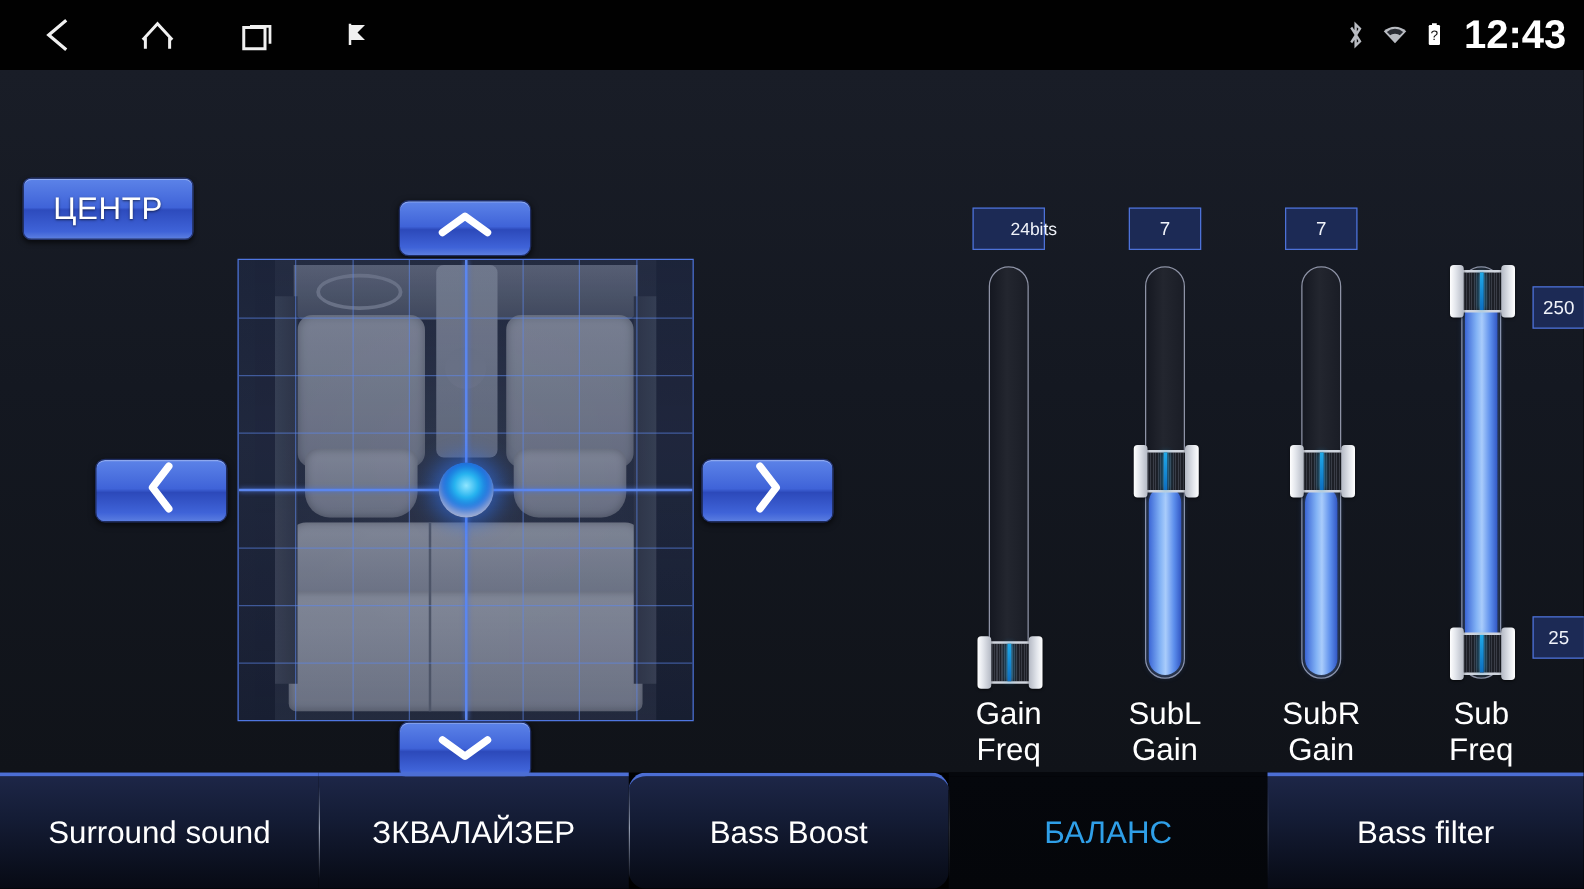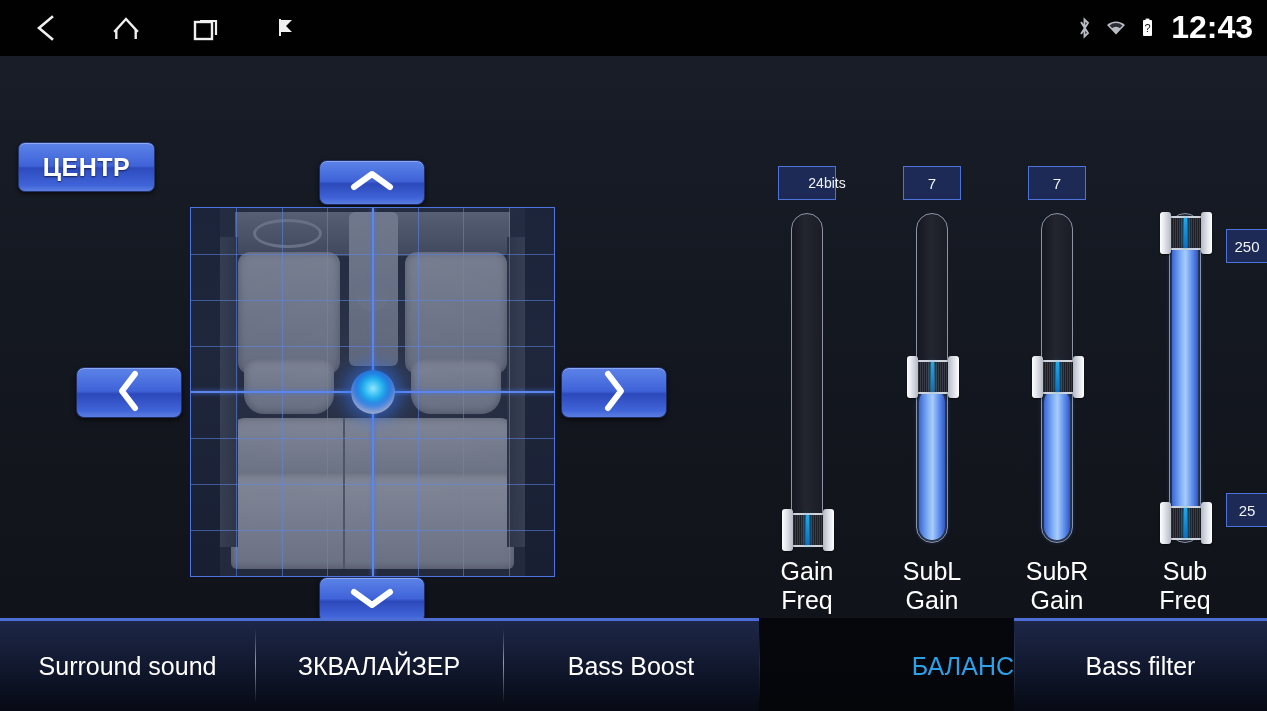--- a/index.html
+++ b/index.html
@@ -44,21 +44,20 @@
     border-radius:7px;
     background:linear-gradient(180deg,#5c83e8 0%,#3f63d8 48%,#2d4bbd 52%,#3f63d8 88%,#5c7fe0 100%);
     box-shadow:0 2px 4px rgba(0,0,0,.6), inset 0 1px 0 rgba(255,255,255,.32);
     border:1px solid #24346f;
     display:flex; align-items:center; justify-content:center;
     cursor:pointer;
   }
   #center-btn span{
     color:#ffffff; font-size:25px; letter-spacing:.5px;
     text-shadow:0 1px 2px rgba(0,0,0,.6);
-    font-weight:bold;
   }
 
   
   #pad-wrap{ position:absolute; left:190px; top:151px; width:365px; height:370px; }
   #pad{
     position:absolute; inset:0;
     border:1px solid #4f76e0;
     background:
       radial-gradient(ellipse 60% 55% at 50% 44%, rgba(200,210,230,.17), rgba(0,0,0,0) 70%),
       linear-gradient(180deg,#1d2433 0%,#232a3b 40%,#1a2030 100%);
@@ -160,21 +159,20 @@
     position:relative; height:93px;
     display:flex; align-items:center; justify-content:center;
     background:linear-gradient(180deg,#1d2647 0%,#141c35 38%,#070a14 100%);
     border-top:3px solid #4c6ed4;
     color:#ffffff; font-size:25px; cursor:pointer;
   }
   .tab.active{
     background:linear-gradient(180deg,#05070c 0%,#04060a 100%);
     border-top:3px solid #05070c;
     color:#2f9fe8;
-    justify-content:flex-end;
   }
   .tab + .tab::before{
     content:""; position:absolute; left:0; top:8px; bottom:8px; width:1px;
     background:linear-gradient(180deg,rgba(170,180,200,0) 0%,rgba(190,200,220,.75) 45%,rgba(170,180,200,0) 100%);
   }
   .tab.active::before, .tab.active + .tab::before{ opacity:.25; }
 </style>
 </head>
 <body>
 
@@ -392,21 +390,21 @@
 
 </div>
 
 <div id="tabbar">
   <div class="tab" style="width:255px;">
       <span>Surround sound</span>
     </div>
   <div class="tab" style="width:248px;">
       <span>ЗКВАЛАЙЗЕР</span>
     </div>
-  <div class="tab" style="width:256px;">
+  <div class="tab" style="width:256px;border-radius:14px;">
       <span>Bass Boost</span>
     </div>
   <div class="tab active" style="width:255px;">
       <span>БАЛАНС</span>
     </div>
   <div class="tab" style="width:253px;">
       <span>Bass filter</span>
     </div>
 </div>
 

